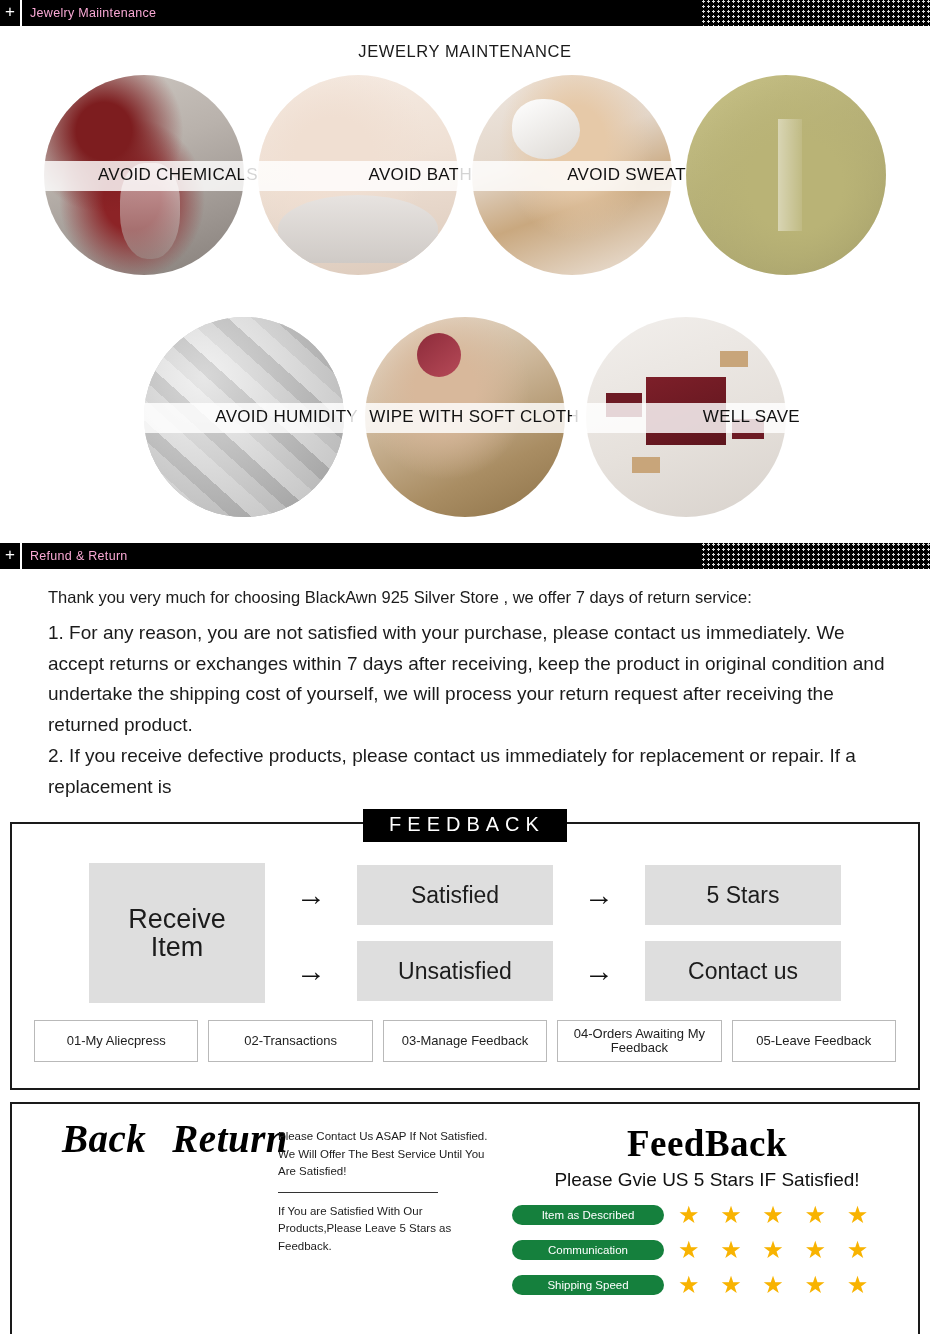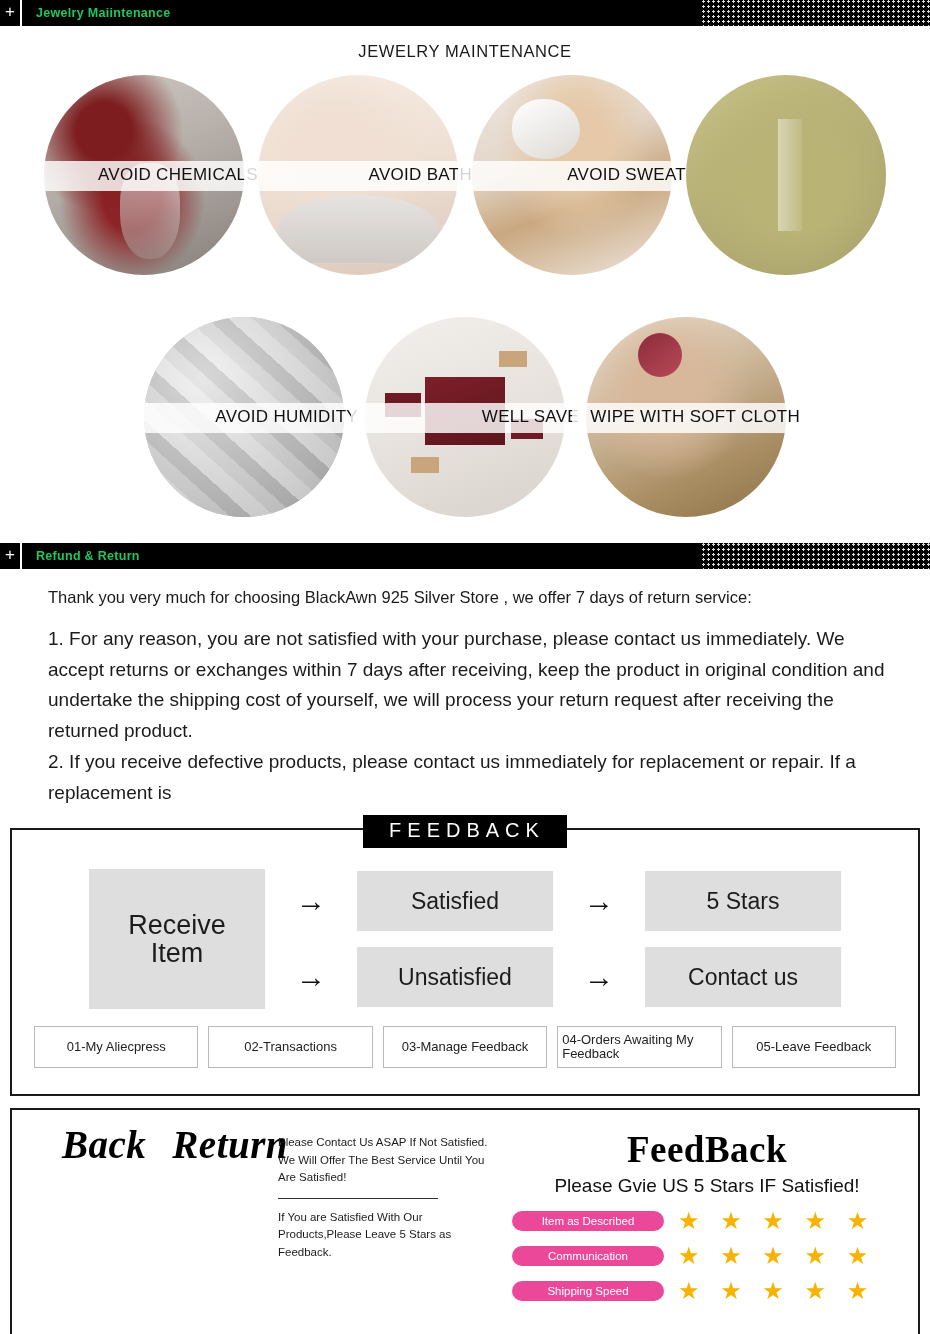--- a/index.html
+++ b/index.html
@@ -36,27 +36,26 @@
     flex: 0 0 22px;
     border-right: 2px solid #fff;
   }
   .sec-bar .plus-inner {
     display: block;
     width: 100%;
     text-align: center;
     font-weight: 400;
   }
   .sec-bar .sec-title {
-    color: #22c55e;
+    color: #f9a8d4;
     font-size: 12.5px;
     letter-spacing: .3px;
-    padding-left: 14px;
+    padding-left: 8px;
     flex: 1 1 auto;
     white-space: nowrap;
-    font-weight: bold;
   }
   .sec-bar .dots {
     position: absolute;
     right: 0; top: 0;
     width: 228px; height: 26px;
     background-image:
       radial-gradient(circle at 1.5px 1.5px, #ffffff 1.1px, transparent 1.2px);
     background-size: 5px 5px;
     opacity: .85;
   }
@@ -177,21 +176,21 @@
       -40px  54px 0 -26px #c8a57a,
        48px -52px 0 -26px #c8a57a;
   }
 
   
   .refund-wrap { padding: 14px 28px 6px 48px; }
   .refund-lead {
     font-size: 16.5px;
     color: #1b1b1b;
     line-height: 1.75;
-    margin: 0 0 12px 0;
+    margin: 0 0 6px 0;
   }
   .refund-p {
     font-size: 19px;
     color: #1b1b1b;
     line-height: 1.62;
     margin: 0;
   }
 
   
   .fb-box {
@@ -248,20 +247,21 @@
     gap: 10px;
     margin-top: 18px;
     padding: 0 4px;
   }
   .step {
     border: 1px solid #b9b9b9;
     height: 42px;
     display: flex; align-items: center; justify-content: center;
     font-size: 13px;
     color: #222;
+    text-align: center;
     line-height: 1.15;
     padding: 0 4px;
   }
 
   
   .bot-box {
     margin: 12px 10px 10px 10px;
     border: 2px solid #1a1a1a;
     height: 238px;
     display: flex;
@@ -313,21 +313,21 @@
     font-size: 19px;
     color: #111;
     margin: 4px 0 12px 0;
   }
   .rate-row {
     display: flex;
     align-items: center;
     margin-bottom: 11px;
   }
   .pill {
-    background: #ec4899;
+    background: #15803d;
     color: #fff;
     font-size: 11.5px;
     border-radius: 11px;
     padding: 4px 12px;
     white-space: nowrap;
     width: 152px;
     text-align: center;
   }
   .stars {
     margin-left: 14px;
@@ -380,29 +380,29 @@
 
   <div class="circles-row" style="margin-top:42px;gap:21px;">
     <div class="circle-item">
       <div class="circ">
           <div class="ph ph-humid"></div>
         </div>
       <div class="cap">AVOID HUMIDITY</div>
     </div>
     <div class="circle-item">
       <div class="circ">
+          <div class="ph ph-cloth"></div>
+        </div>
+      <div class="cap">WIPE WITH SOFT CLOTH</div>
+    </div>
+    <div class="circle-item">
+      <div class="circ">
           <div class="ph ph-save"></div>
         </div>
       <div class="cap">WELL SAVE</div>
-    </div>
-    <div class="circle-item">
-      <div class="circ">
-          <div class="ph ph-cloth"></div>
-        </div>
-      <div class="cap">WIPE WITH SOFT CLOTH</div>
     </div>
   </div>
 
   <div class="sec-bar" style="margin-top:26px;">
     <div class="plus">
       <span class="plus-inner">+</span>
     </div>
     <div class="sec-title">Refund &amp; Return</div>
     <div class="dots"></div>
   </div>

